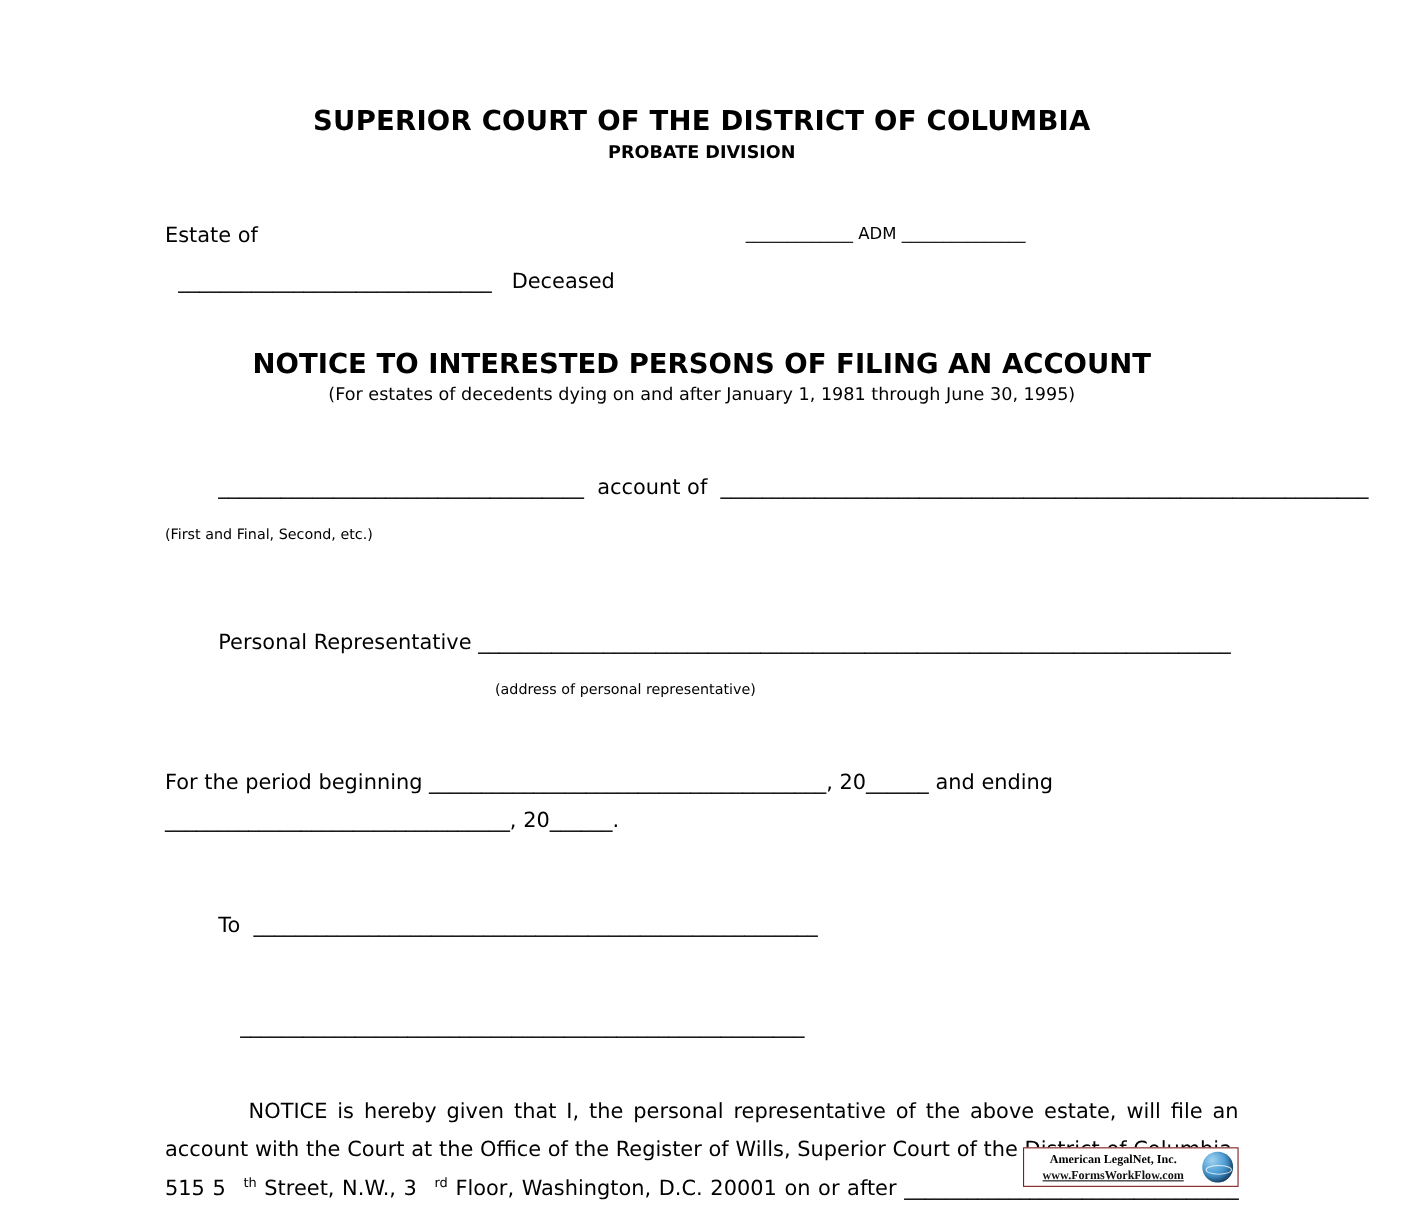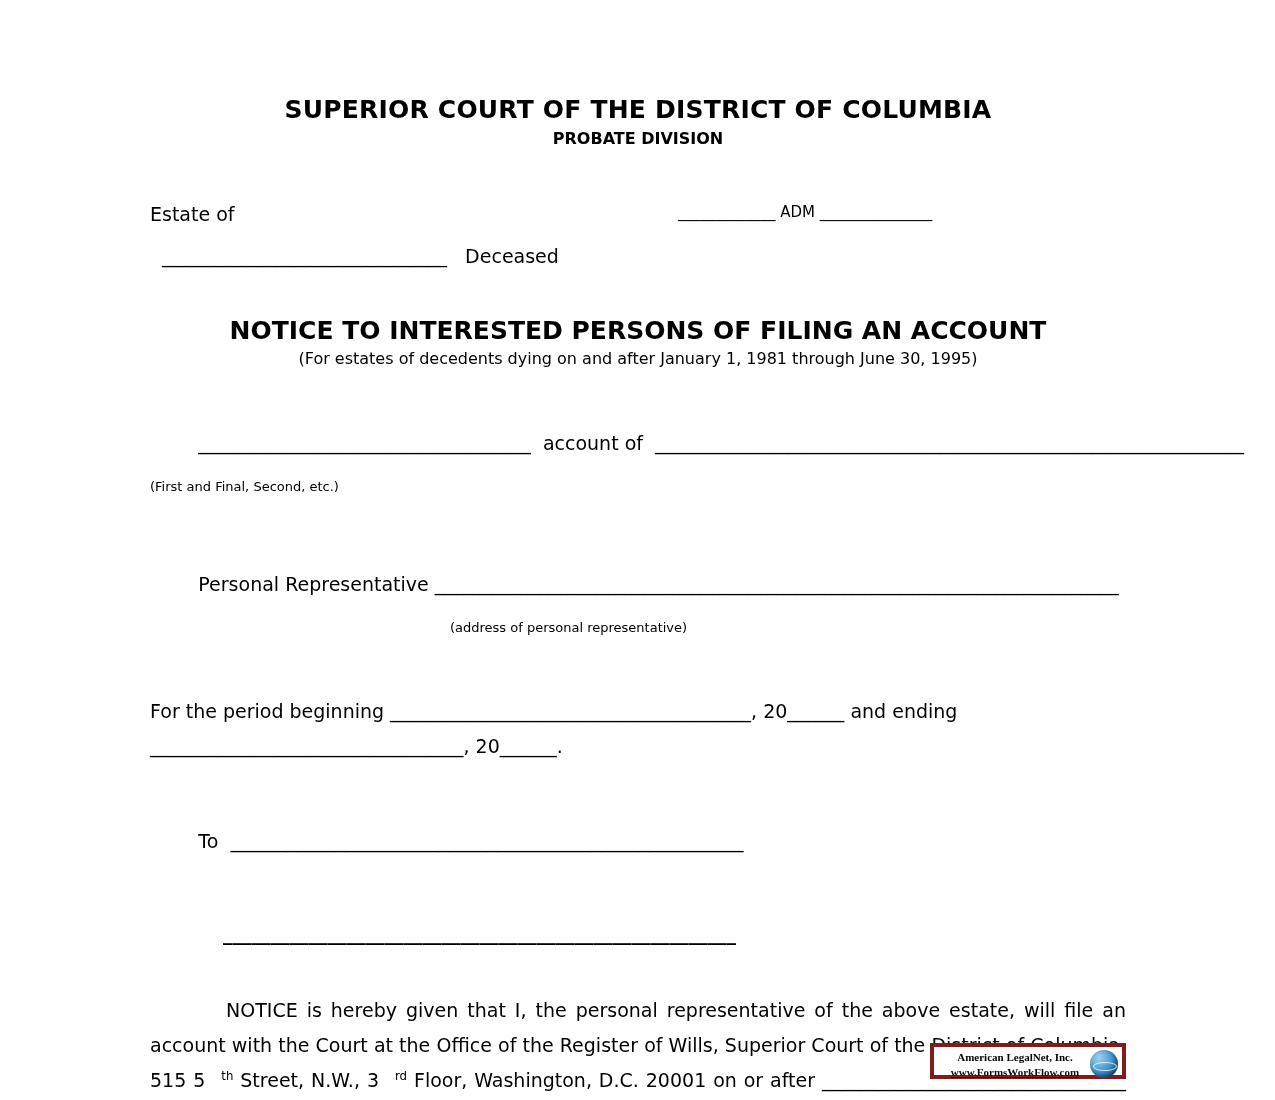--- a/index.html
+++ b/index.html
@@ -120,21 +120,20 @@
     line-height: 1.85;
   }
   .row-to {
     margin-top: 42px;
     white-space: pre;
   }
   .row-to2 {
     margin-top: 20px;
     white-space: pre;
     padding-left: 20px;
-    font-weight: bold;
   }
 
   
   .para {
     font-size: 19px;
     text-align: justify;
     line-height: 1.85;
     margin-top: 22px;
   }
   .para.first {
@@ -151,21 +150,21 @@
     padding-left: 16px;
   }
 
   
   .footer-logo {
     position: absolute;
     left: 930px;
     top: 1043px;
     width: 196px;
     height: 36px;
-    border: 4px solid #7f1d1d;
+    border: 1px solid #7f1d1d;
     background: #ffffff;
     box-sizing: border-box;
   }
   .footer-logo .txt {
     position: absolute;
     left: 6px;
     top: 3px;
     width: 150px;
     text-align: center;
     font-family: "Liberation Serif", serif;

